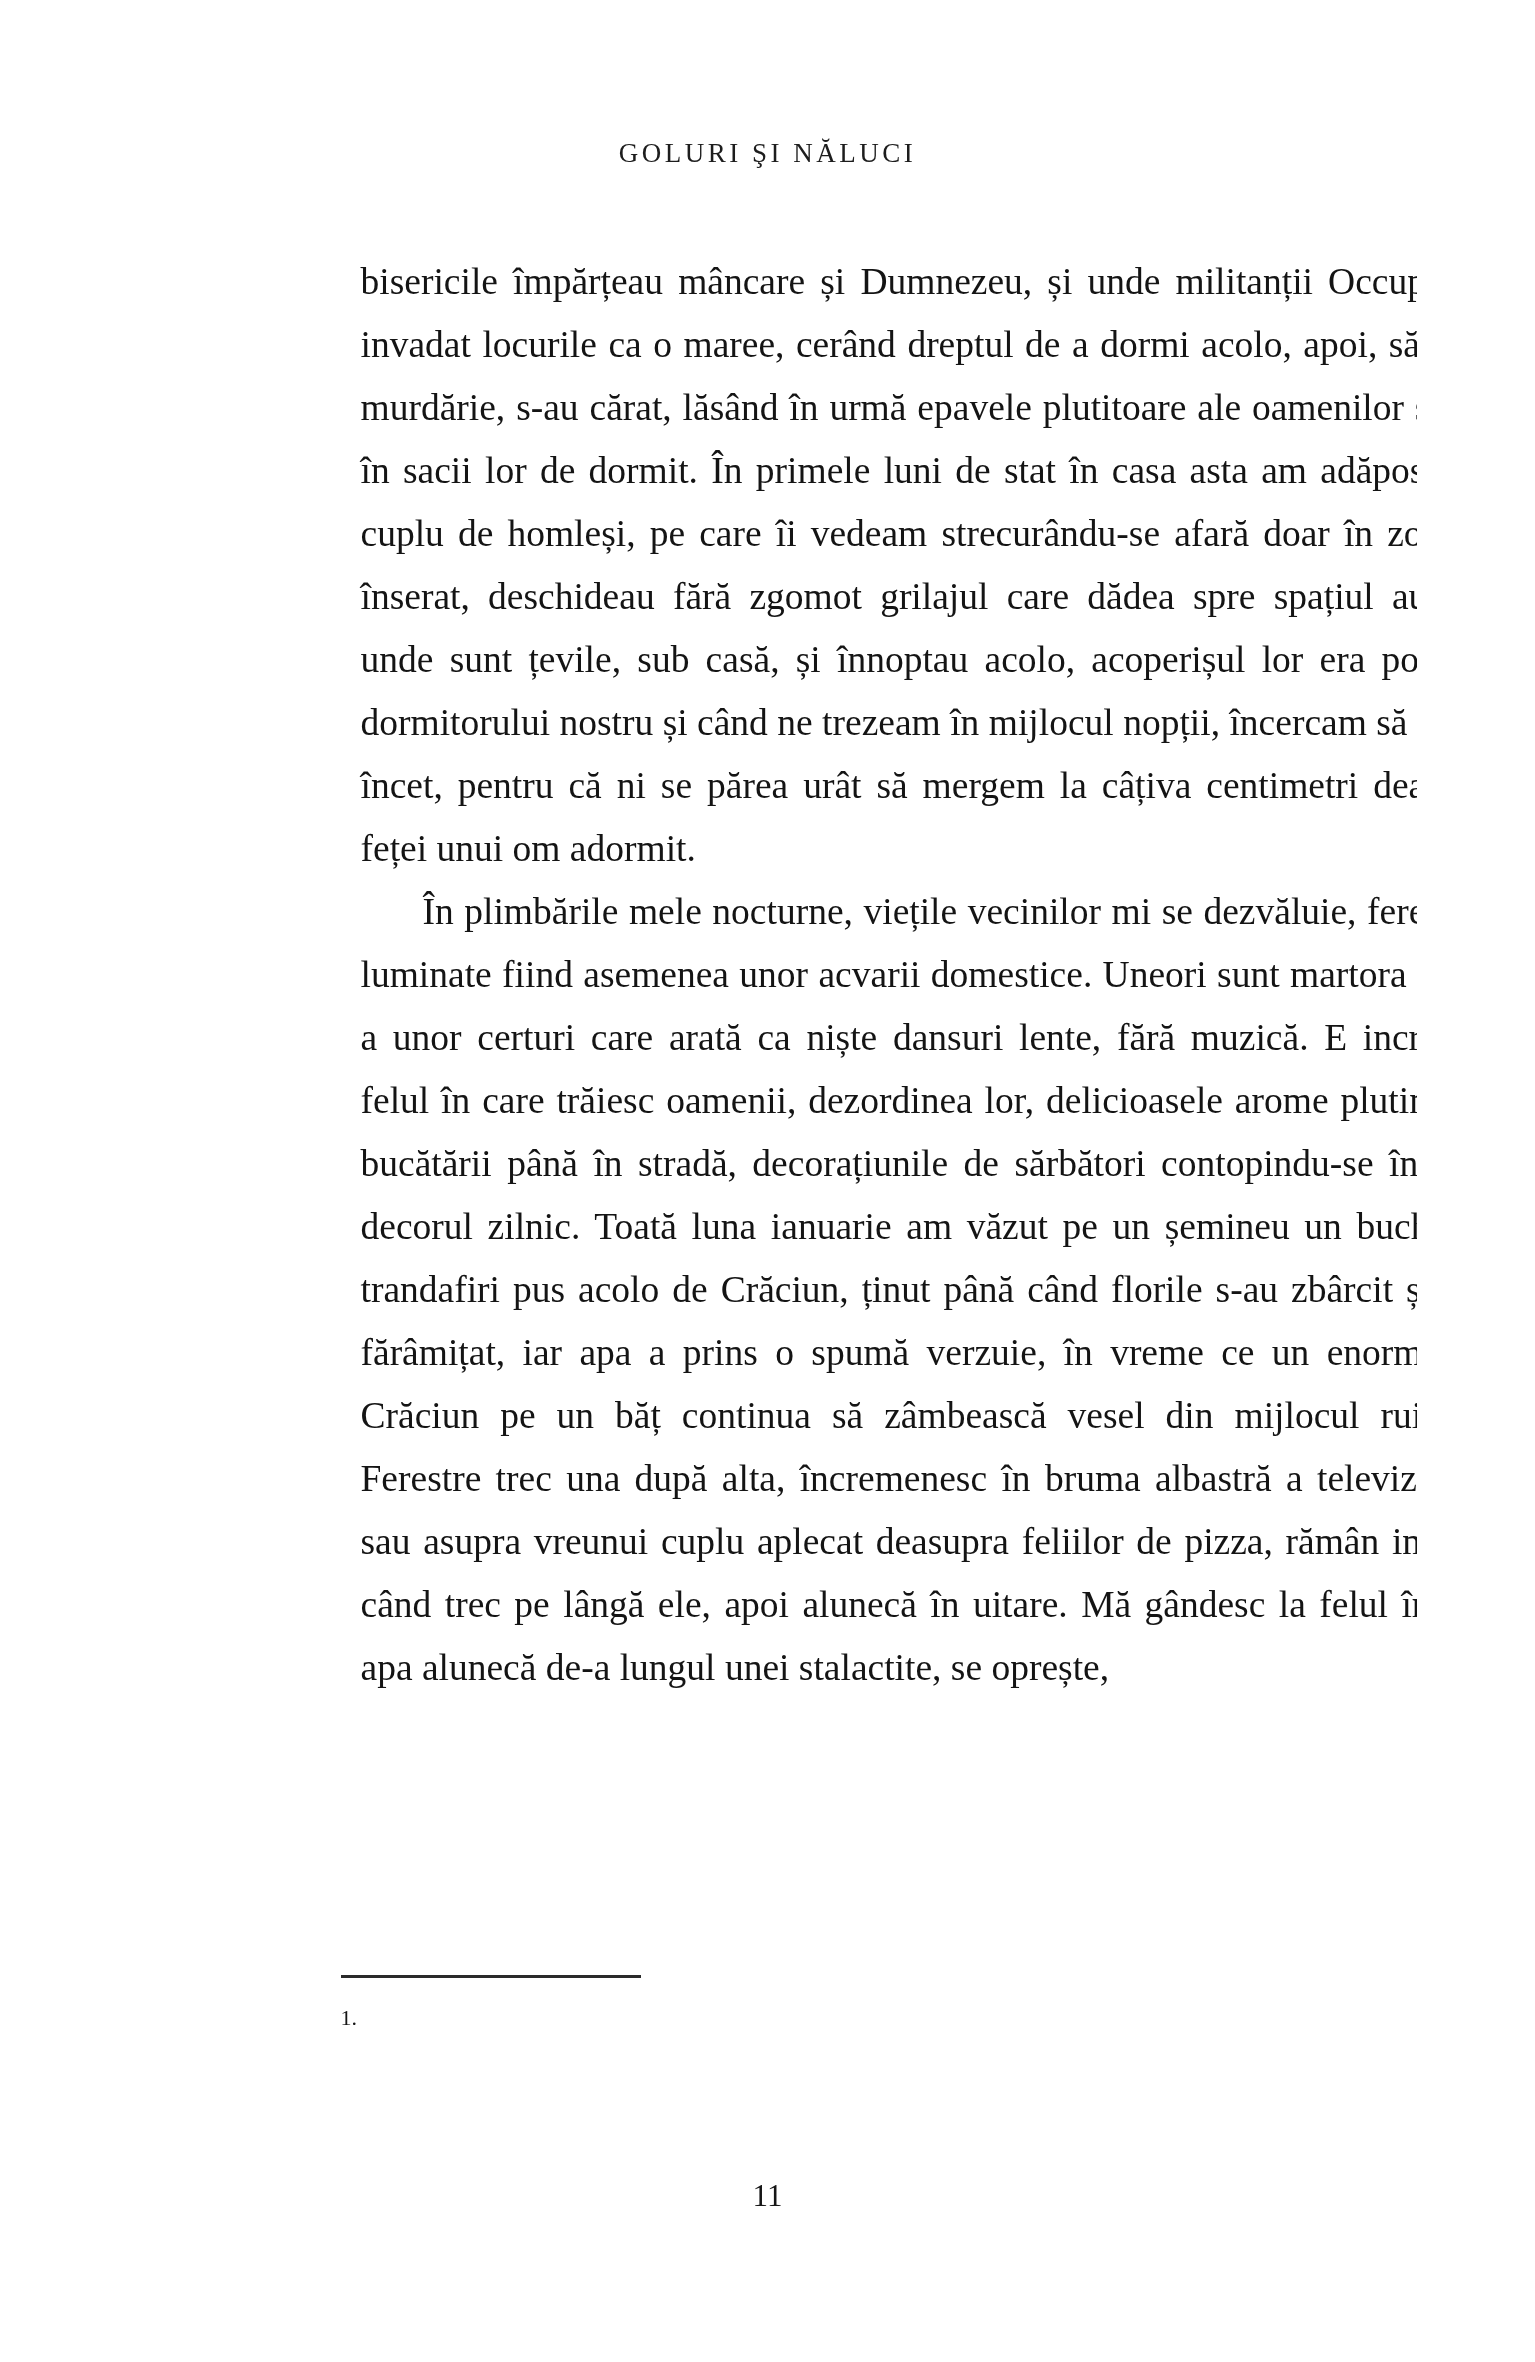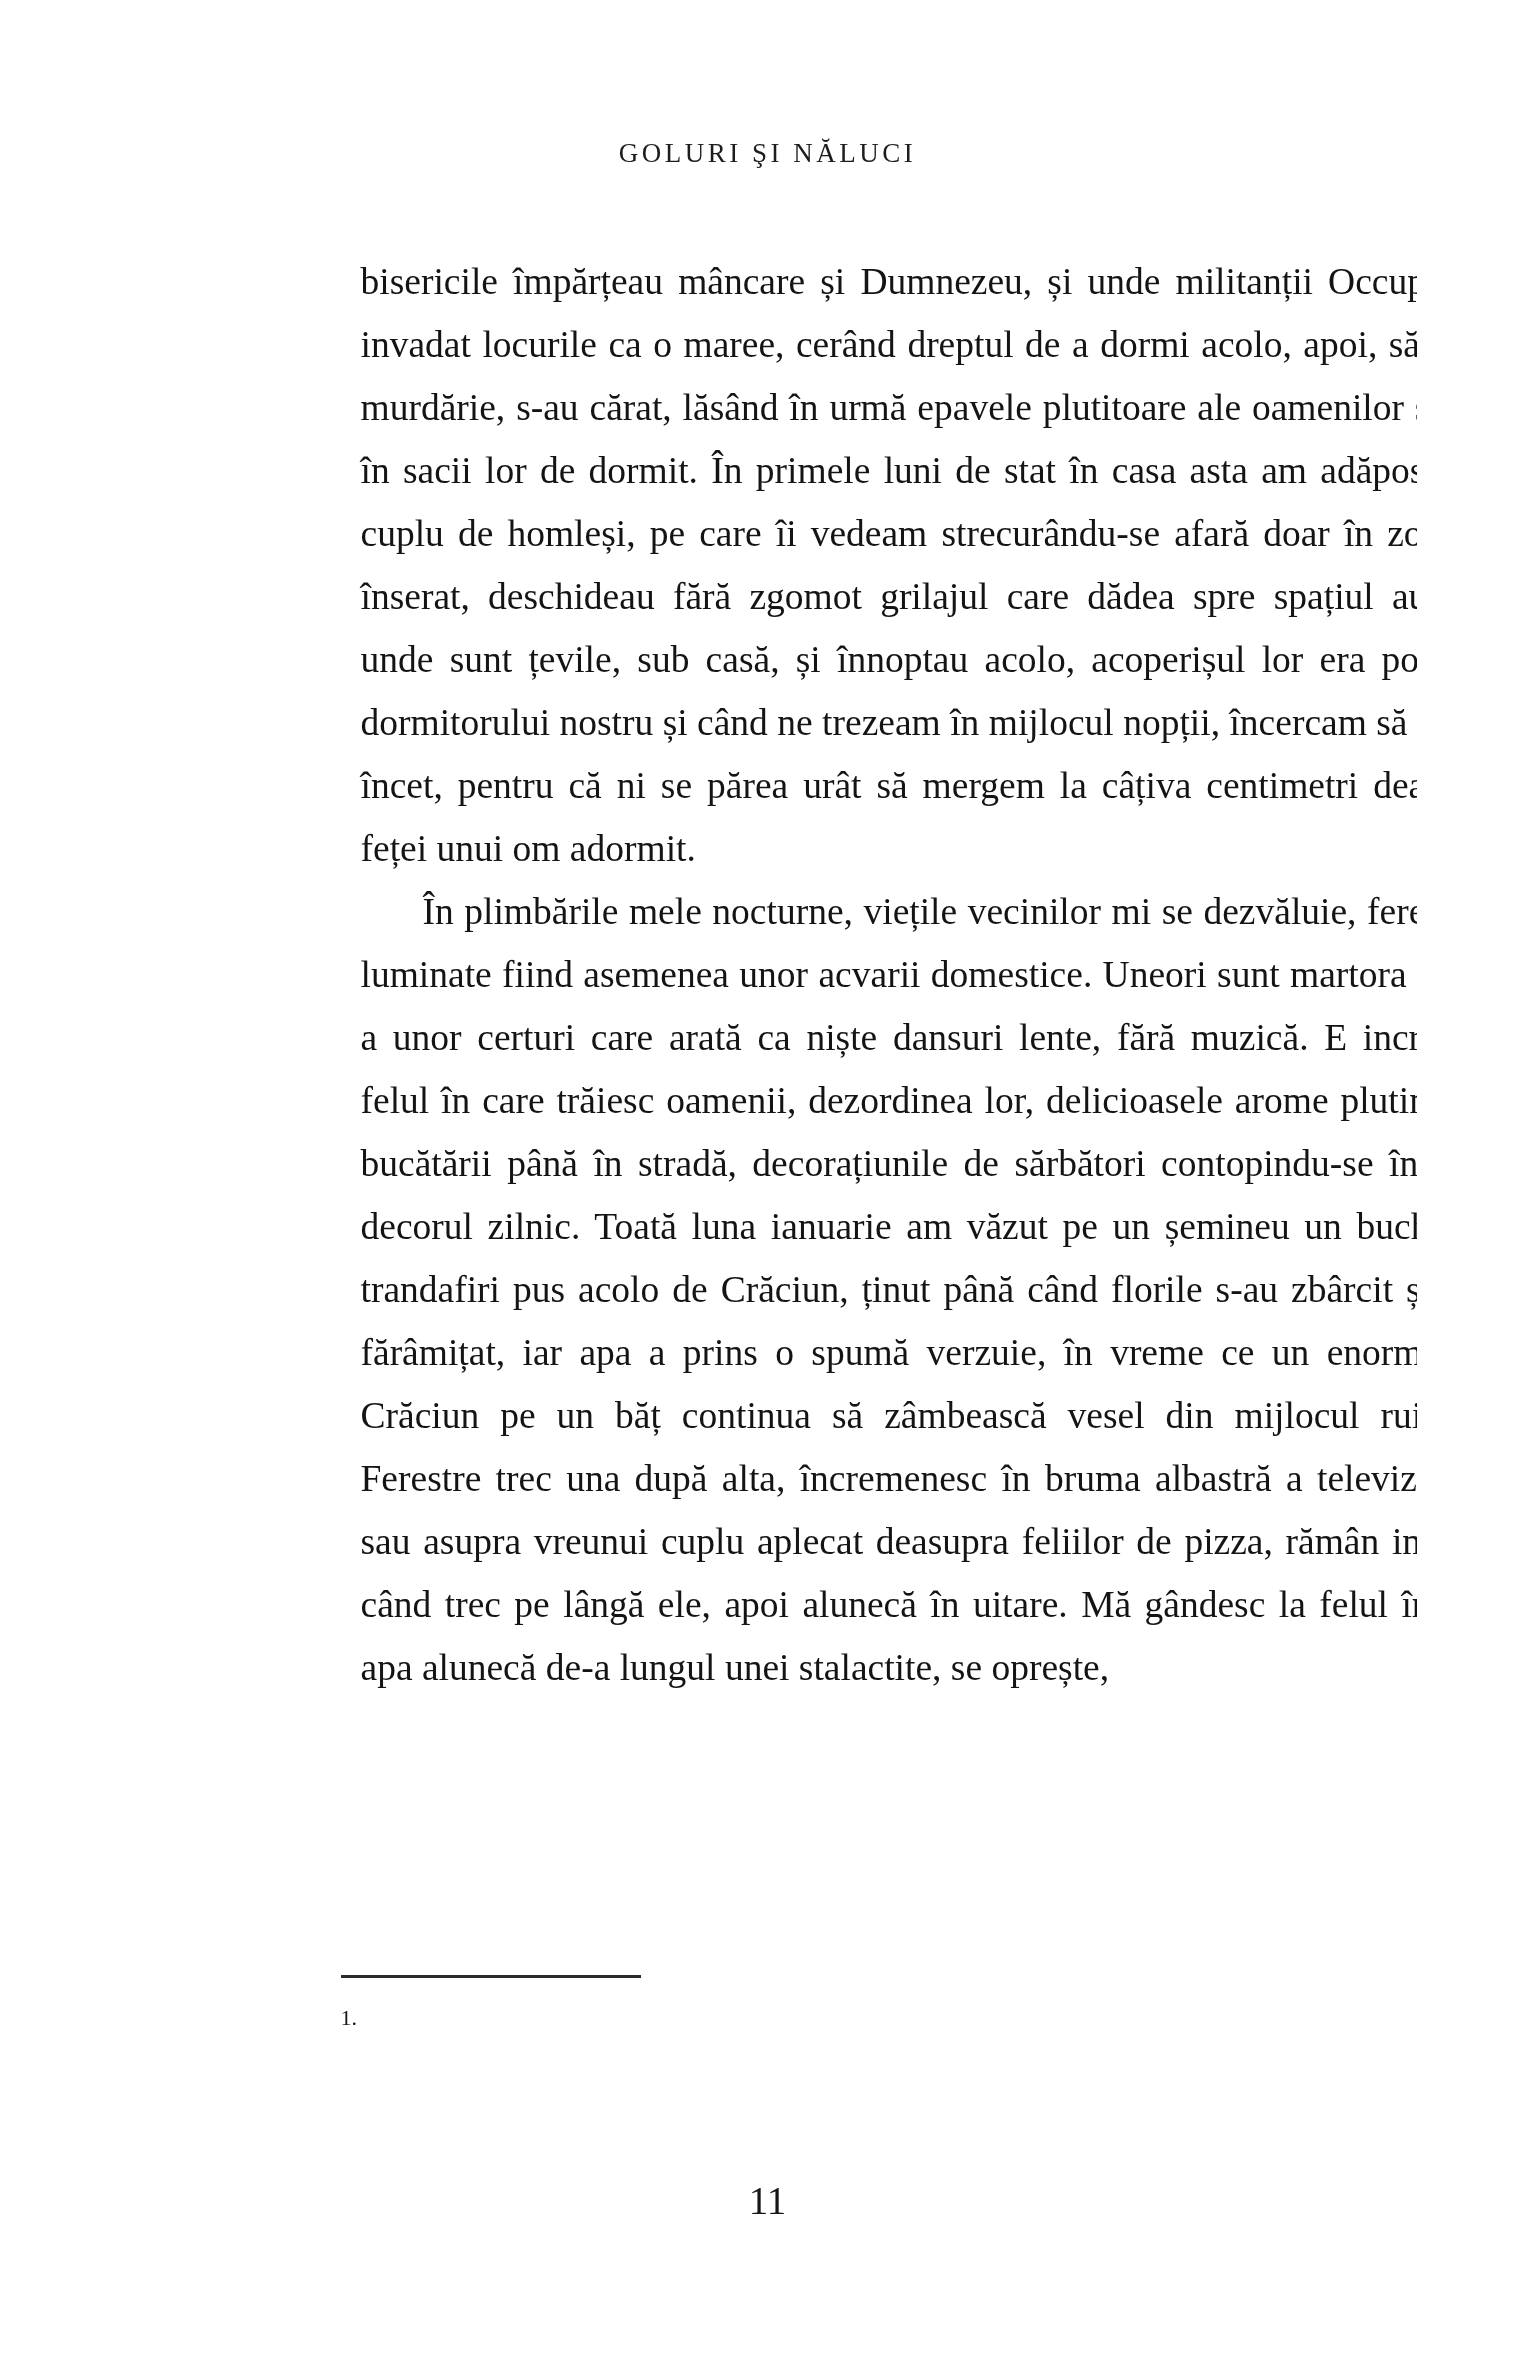--- a/index.html
+++ b/index.html
@@ -71,21 +71,21 @@
     top: -7px;
     font-size: 22px;
   }
 
   .folio {
     position: absolute;
     left: 0;
     right: 0;
     top: 2178px;
     text-align: center;
-    font-size: 39px;
+    font-size: 31px;
     color: #161616;
   }
 </style>
 </head>
 <body>
 
 <div class="page">
 
   <div class="running-head">GOLURI ŞI NĂLUCI</div>
 

